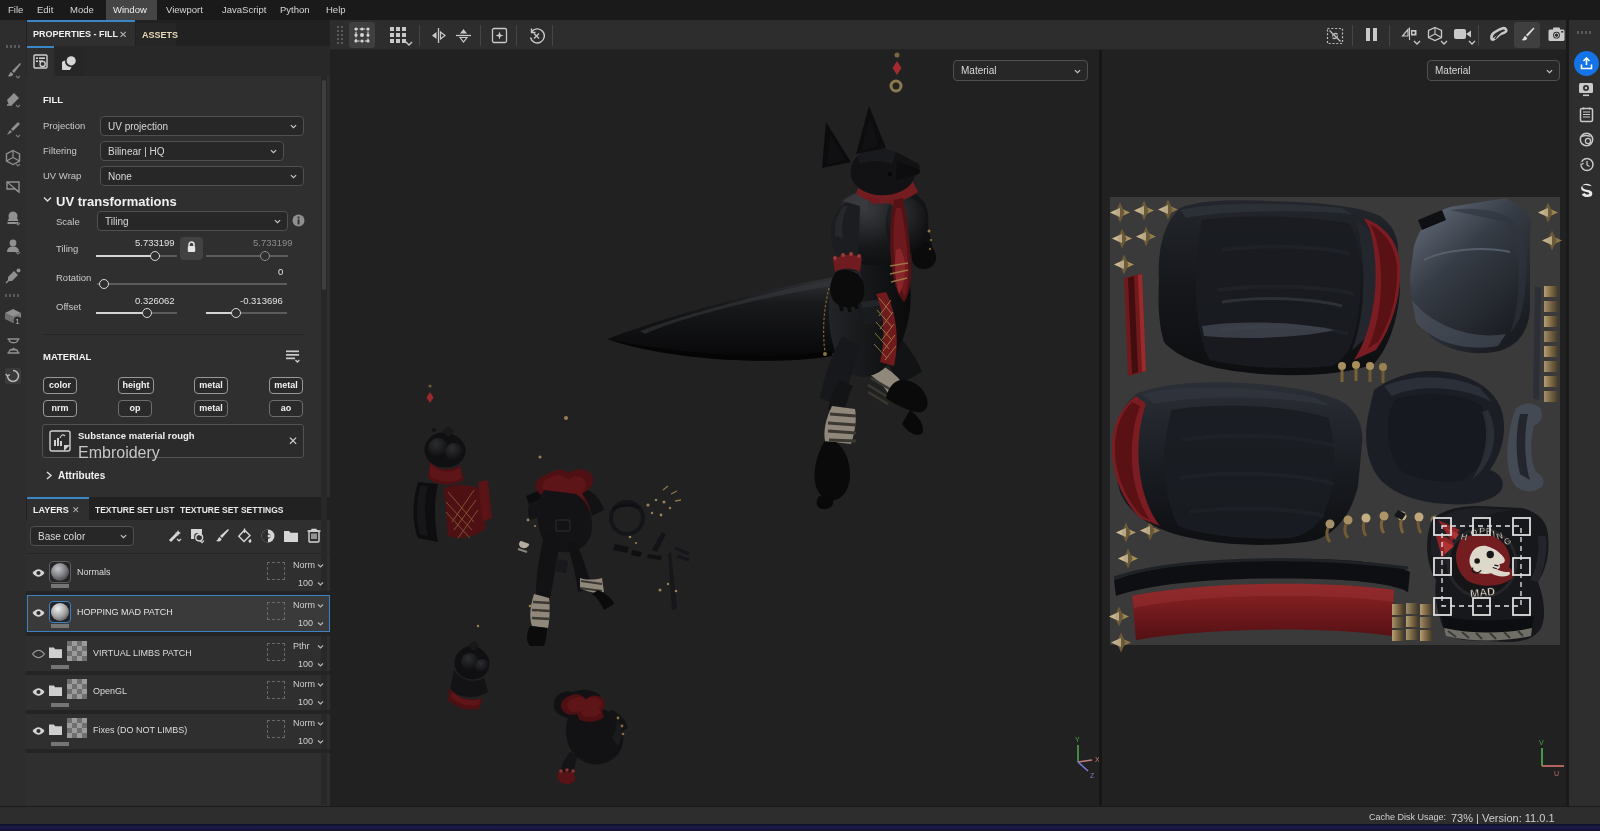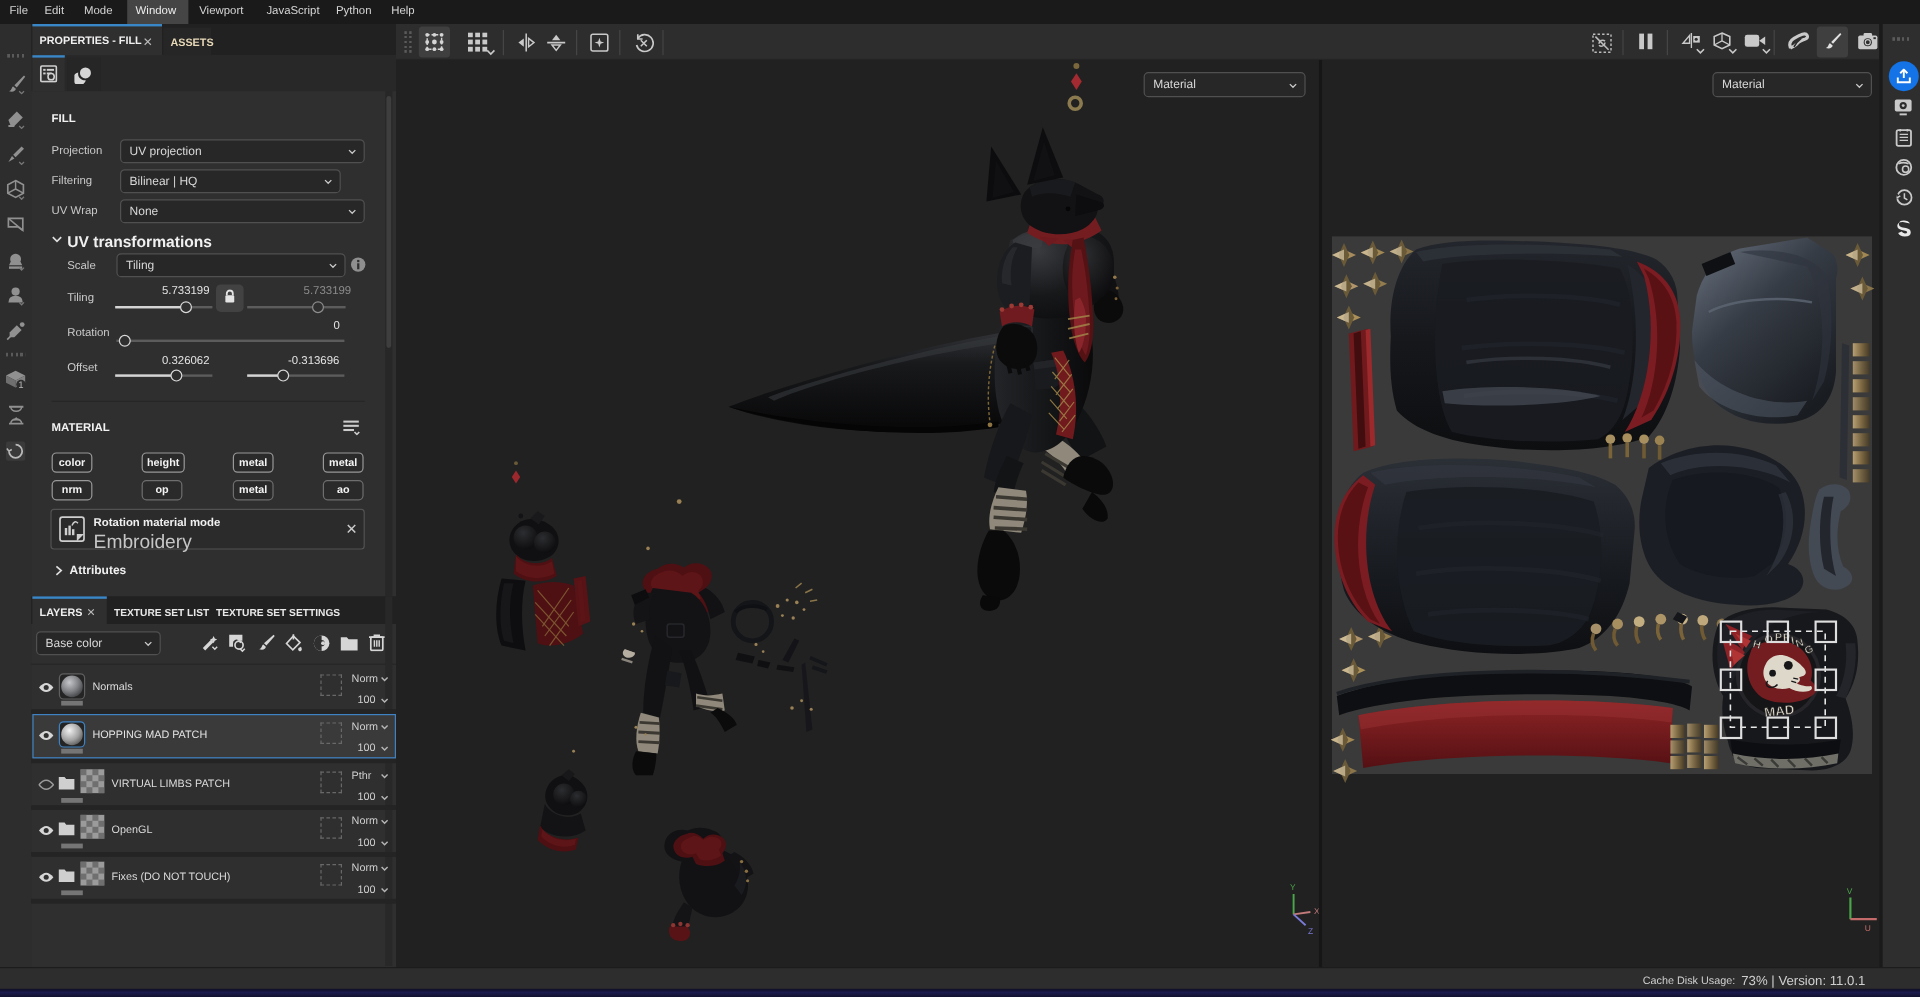--- a/index.html
+++ b/index.html
@@ -187,21 +187,21 @@
 </div>
 <div class="a" style="left:42px;top:424px;width:262px;height:34px;background:#2b2b2b;border:1px solid #525252;border-radius:3px"></div>
 <svg class="a" style="left:48px;top:429px" width="24" height="24" viewBox="0 0 24 24">
     <rect x="2" y="2" width="20" height="20" rx="2" fill="none" stroke="#cfcfcf" stroke-width="1.4"></rect>
     <path d="M16 22 L22 16 L16 16 Z" fill="#cfcfcf"></path>
     <rect x="6" y="11" width="2" height="6" fill="#cfcfcf"></rect>
     <rect x="9" y="9" width="2" height="8" fill="#cfcfcf"></rect>
     <rect x="12" y="12" width="2" height="5" fill="#cfcfcf"></rect>
     <path d="M12 9 q2 -5 5 -2" stroke="#cfcfcf" stroke-width="1.2" fill="none"></path>
   </svg>
-<div class="a" style="left:78px;top:430px;color:#f0f0f0;font-size:9.5px;font-weight:bold">Rotation material mode</div>
+<div class="a" style="left:78px;top:430px;color:#f0f0f0;font-size:9.5px;font-weight:bold">Substance material rough</div>
 <div class="a" style="left:78px;top:444px;color:#c6c6c6;font-size:16px">Embroidery</div>
 <div class="a" style="left:288px;top:434px;color:#ccc;font-size:12px">✕</div>
 <svg class="a" style="left:45px;top:471px" width="8" height="9" viewBox="0 0 8 9">
     <path d="M2 1 L6 4.5 L2 8" stroke="#ddd" stroke-width="1.4" fill="none"></path>
   </svg>
 <div class="a" style="left:58px;top:470px;color:#f0f0f0;font-size:10px;font-weight:bold">Attributes</div>
 
 <div class="a" style="left:321px;top:76px;width:6px;height:421px;background:#272727"></div>
 <div class="a" style="left:322px;top:80px;width:4px;height:210px;background:#3e3e3e;border-radius:2px"></div>
 
@@ -334,21 +334,21 @@
     </svg>
     <svg class="a" style="left:32px;top:726px" width="13" height="10" viewBox="0 0 13 10">
       <path d="M0.5 5 Q6.5 -2.5 12.5 5 Q6.5 12.5 0.5 5 Z" fill="#d6d6d6"></path>
       <circle cx="6.5" cy="5" r="2.1" fill="#2f2f2f"></circle>
     </svg>
     <svg class="a" style="left:48px;top:723px" width="15" height="13" viewBox="0 0 15 13">
       <path d="M1 1.5 h4.8 l1.4 1.7 H14 V12 H1 Z" fill="#cfcfcf"></path>
     </svg>
     <div class="a" style="left:67px;top:718px;width:20px;height:20px;background:repeating-conic-gradient(#9b9b9b 0% 25%, #6f6f6f 0% 50%);background-size:10px 10px"></div>
     <div class="a" style="left:51px;top:742px;width:18px;height:4px;background:#757575"></div>
-    <div class="a" style="left:93px;top:725px;color:#dcdcdc;font-size:9px">Fixes (DO NOT TOUCH)</div>
+    <div class="a" style="left:93px;top:725px;color:#dcdcdc;font-size:9px">Fixes (DO NOT LIMBS)</div>
     <div class="a" style="left:267px;top:720px;width:18px;height:18px;border:1px dashed #686868"></div>
     <div class="a" style="left:293px;top:718px;color:#cfcfcf;font-size:9px">Norm</div>
     <svg class="a" style="left:317px;top:721px" width="7" height="6" viewBox="0 0 7 6">
       <path d="M1 1.5 L3.5 4 L6 1.5" stroke="#b5b5b5" stroke-width="1.2" fill="none"></path>
     </svg>
     <div class="a" style="left:298px;top:736px;color:#cfcfcf;font-size:9px">100</div>
     <svg class="a" style="left:317px;top:739px" width="7" height="6" viewBox="0 0 7 6">
       <path d="M1 1.5 L3.5 4 L6 1.5" stroke="#b5b5b5" stroke-width="1.2" fill="none"></path>
     </svg>
   </div>

